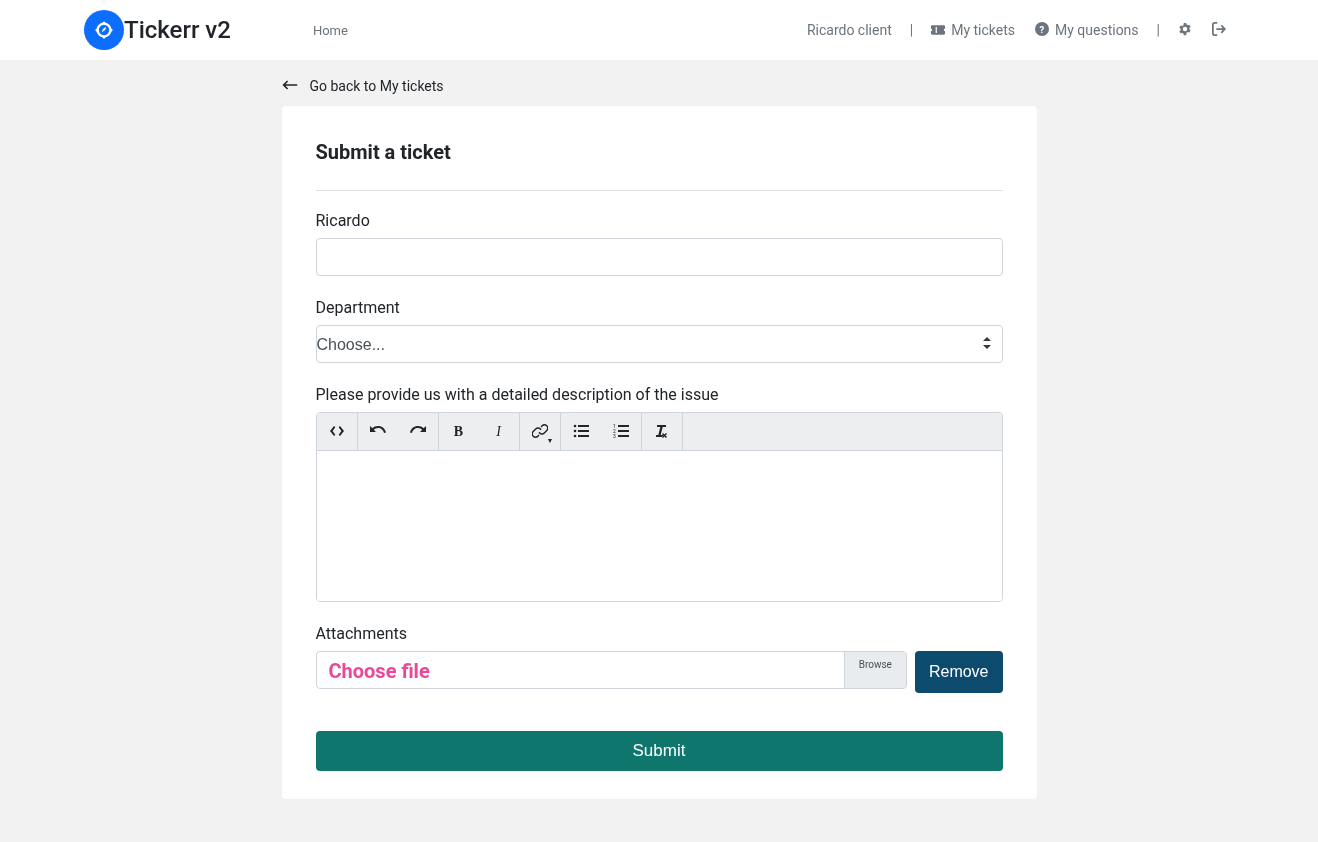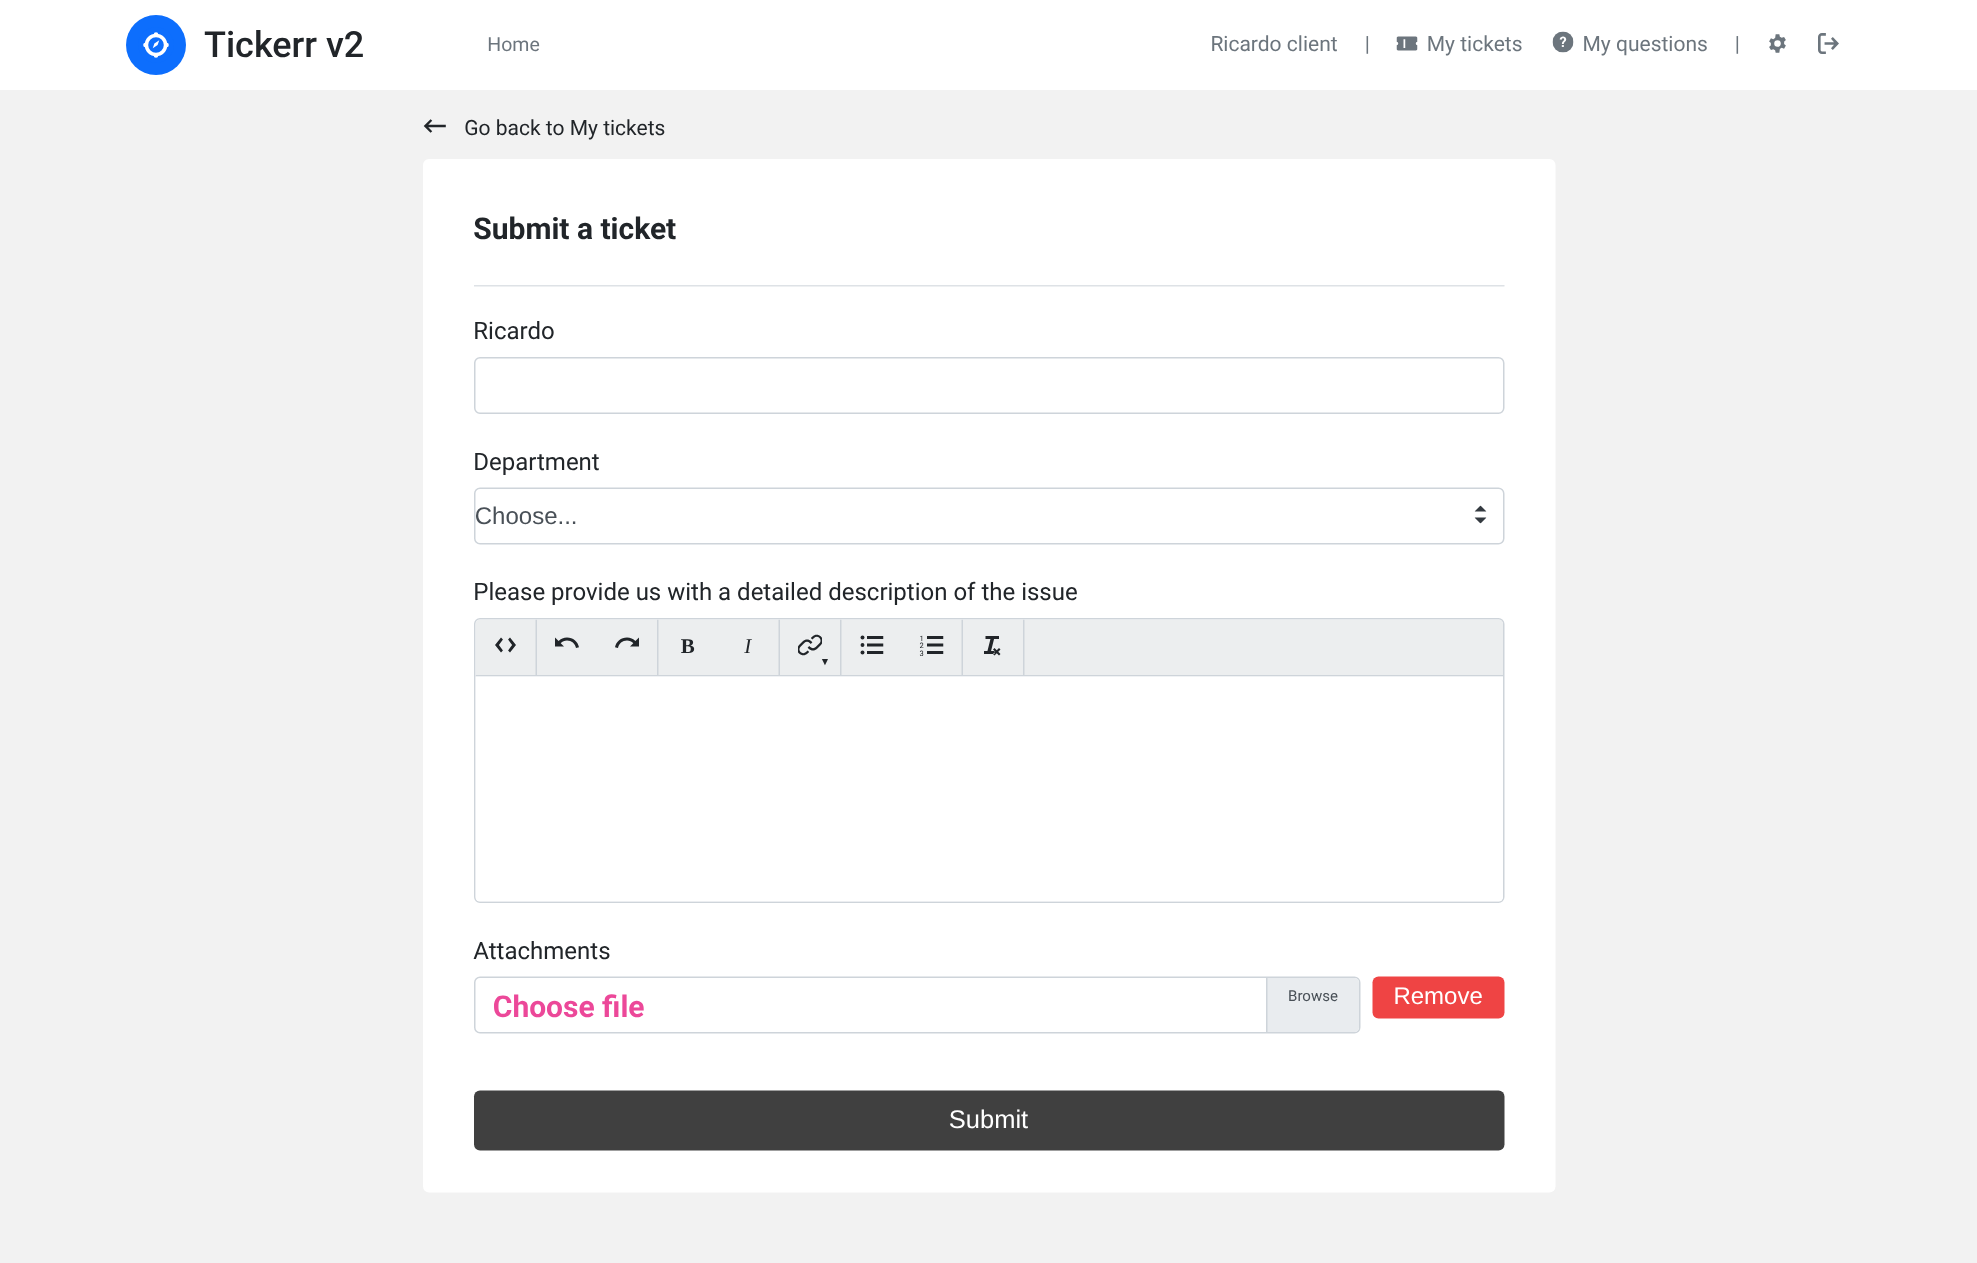--- a/index.html
+++ b/index.html
@@ -25,21 +25,21 @@
   .navbar-inner {
     width: 100%;
     display: flex;
     align-items: center;
     padding-left: 84px;
     padding-right: 84px;
   }
   .brand {
     display: flex;
     align-items: center;
-    gap: 12px;
+    gap: 0;
     font-size: 24px;
     font-weight: 500;
     color: #212529;
     margin-right: 10px;
   }
   .brand-icon {
     width: 40px;
     height: 40px;
     border-radius: 50%;
     background: #0d6efd;
@@ -212,35 +212,35 @@
   .file-browse {
     background: #e9ecef;
     border-left: 1px solid #ced4da;
     padding: 7px 14px;
     font-size: 10px;
     color: #495057;
     cursor: pointer;
     margin-left: 24px;
   }
   .remove-btn {
-    background: #ef4444;
+    background: #0c4a6e;
     color: #ffffff;
     border: none;
     border-radius: 4px;
     padding: 0 14px;
     font-size: 16px;
     cursor: pointer;
-    height: 28px;
+    height: 42px;
   }
 
   
   .submit-btn {
     width: 100%;
     height: 40px;
-    background: #404040;
+    background: #0f766e;
     color: #ffffff;
     border: none;
     border-radius: 4px;
     font-size: 17px;
     cursor: pointer;
     margin-top: 28px;
   }
 </style>
 </head>
 <body>

